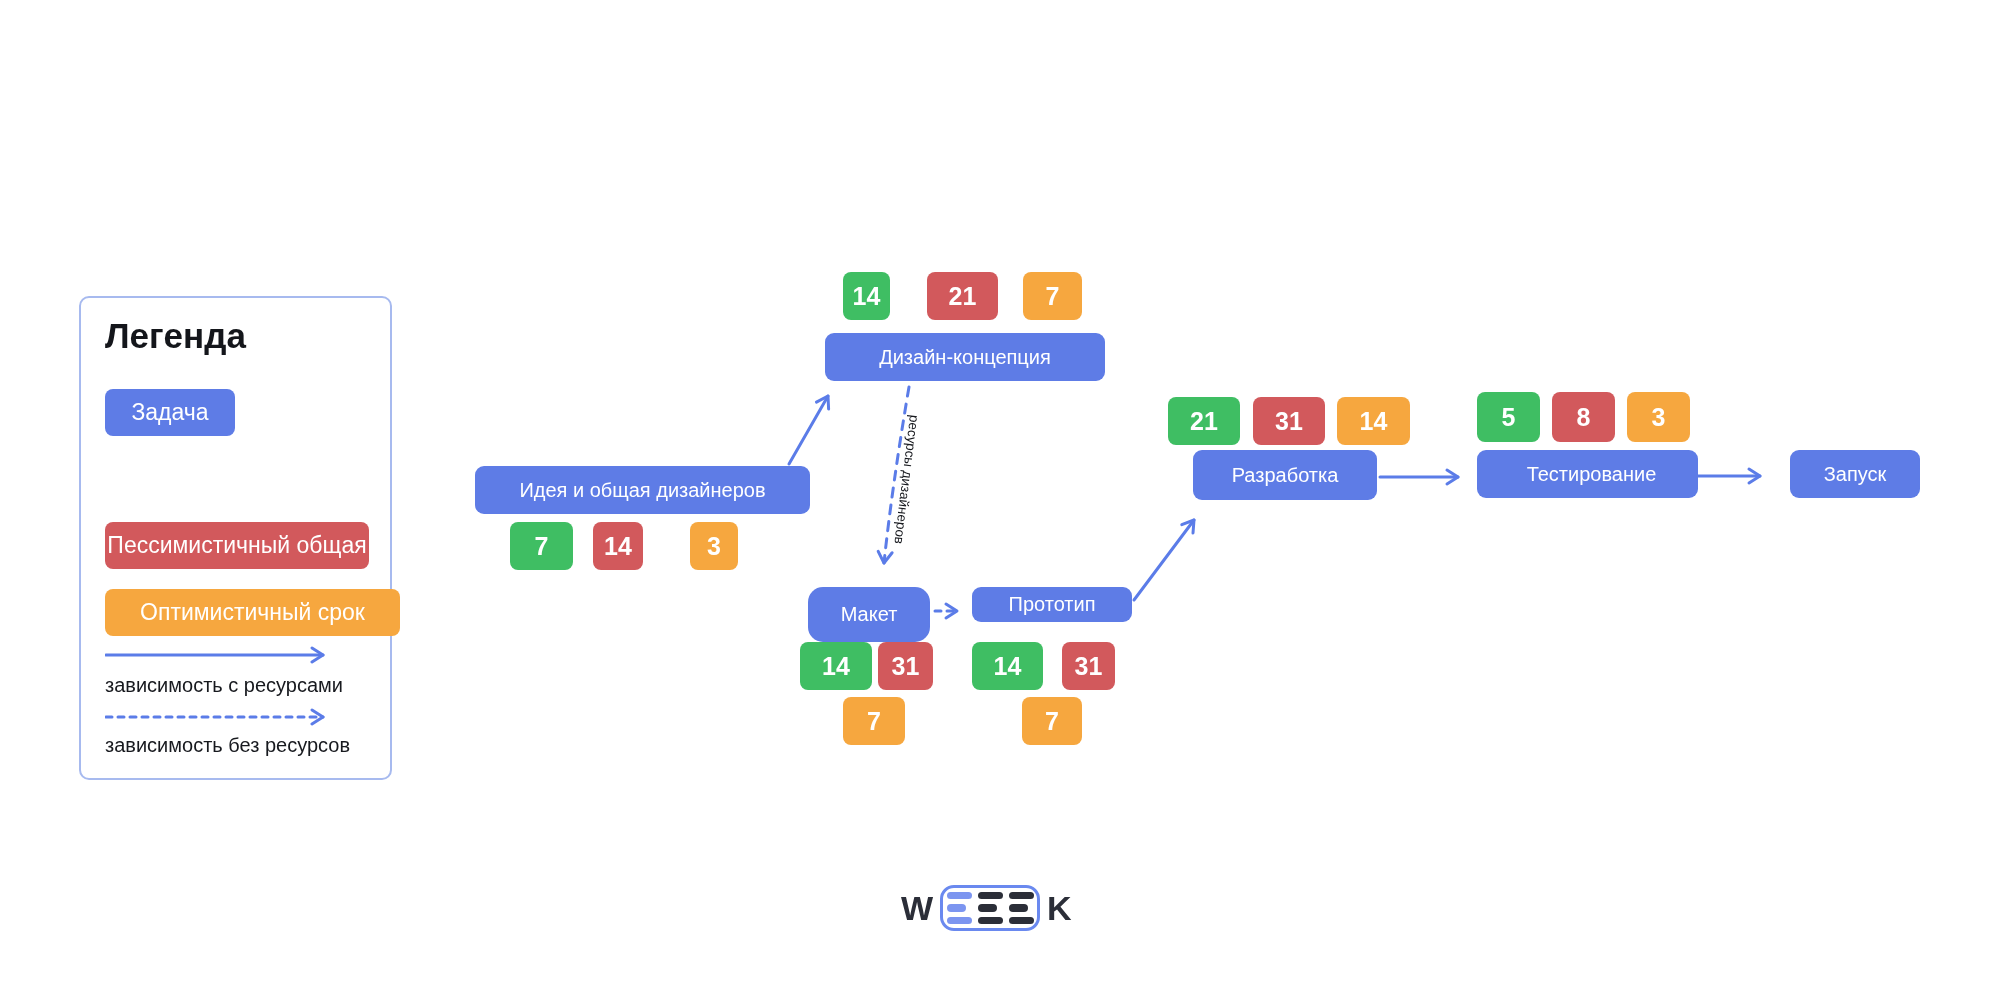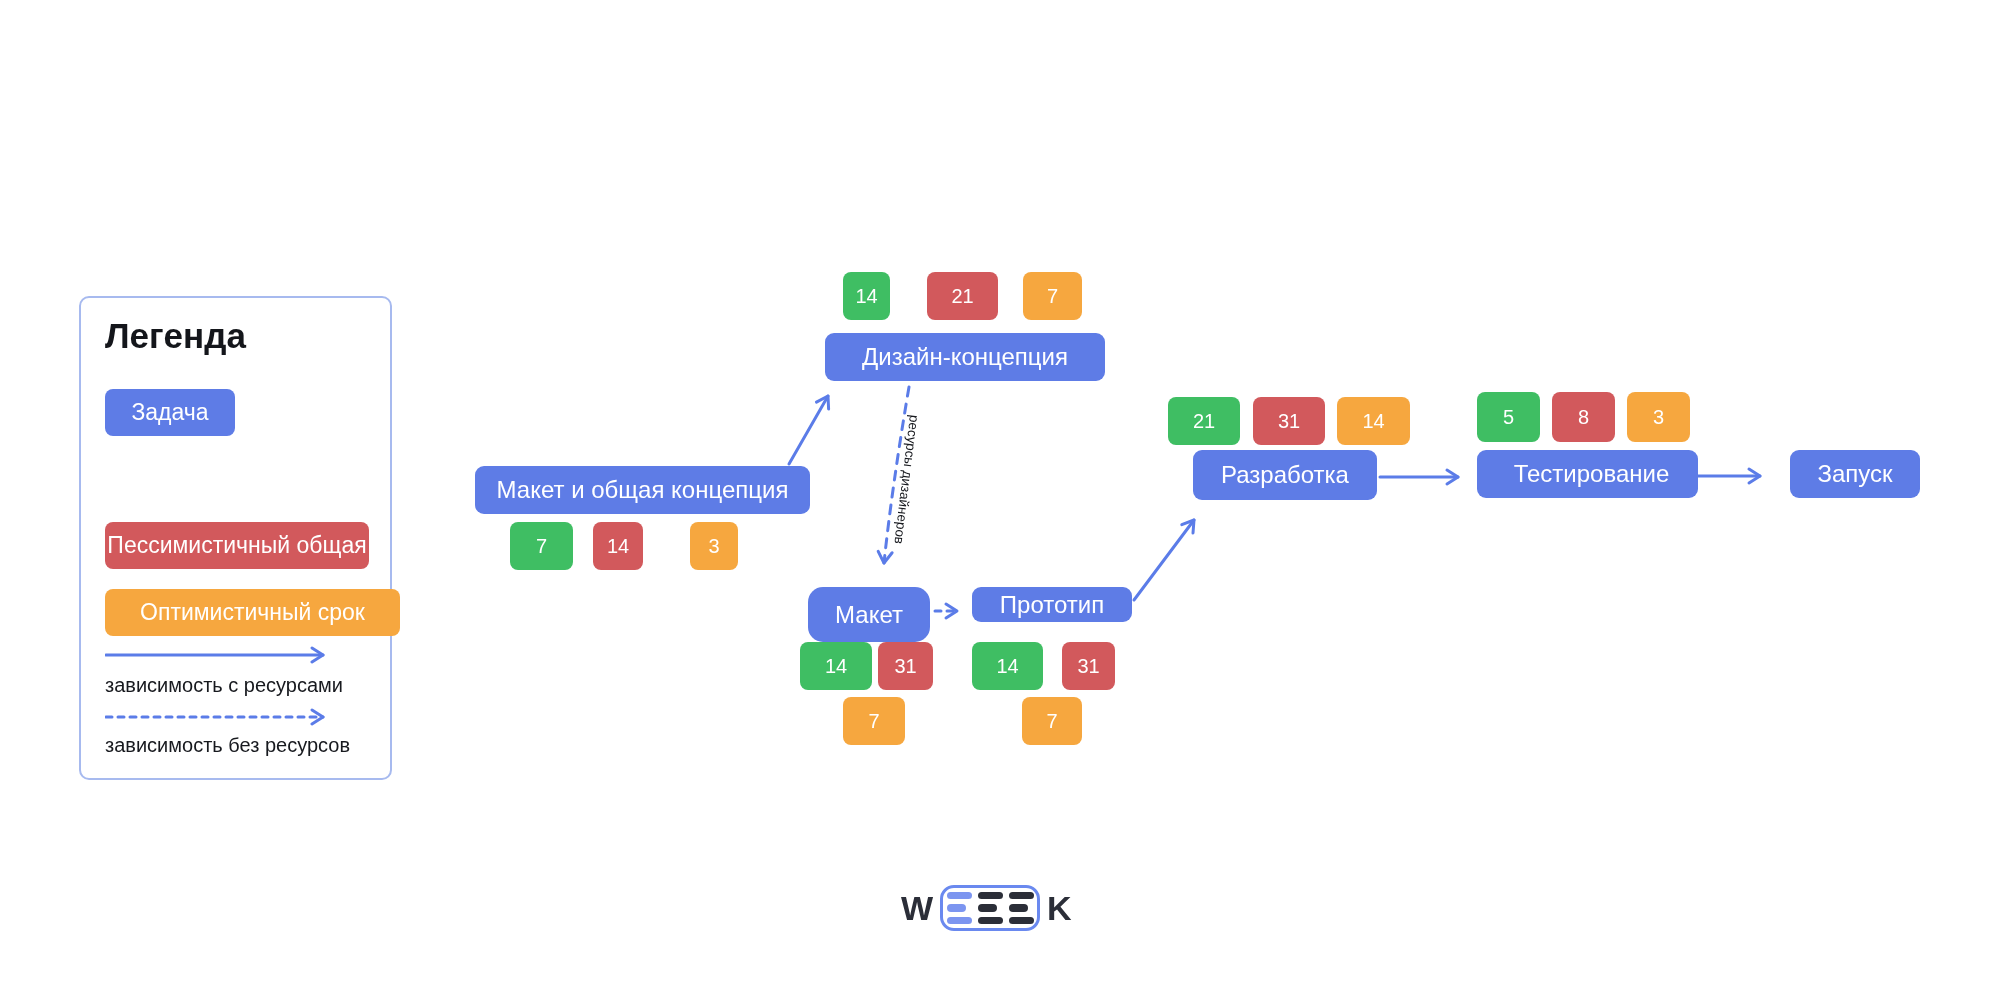--- a/index.html
+++ b/index.html
@@ -43,26 +43,26 @@
   }
   .chip.c-blue{background:var(--blue);}
   .chip.c-green{background:var(--green);}
   .chip.c-red{background:var(--red);}
   .chip.c-orange{background:var(--orange);}
   .legend-caption{position:absolute;left:24px;font-size:20px;color:var(--dark);white-space:nowrap;}
   
   .node{
     position:absolute;background:var(--blue);border-radius:9px;
     display:flex;align-items:center;justify-content:center;
-    color:#fff;font-size:24px;white-space:nowrap;text-align:right;
+    color:#fff;font-size:20px;white-space:nowrap;text-align:right;
   }
   .badge{
     position:absolute;height:48px;border-radius:8px;
     display:flex;align-items:center;justify-content:center;
-    color:#fff;font-size:20px;
+    color:#fff;font-size:25px;font-weight:bold;
   }
   .b-green{background:var(--green);}
   .b-red{background:var(--red);}
   .b-orange{background:var(--orange);}
   
   #edges{position:absolute;left:0;top:0;pointer-events:none;}
   #edge-label{
     position:absolute;left:922px;top:416px;
     font-size:13.5px;color:var(--dark);white-space:nowrap;
     transform:rotate(97deg);transform-origin:0 0;
@@ -115,21 +115,21 @@
       <path d="M1,9 L218,9" stroke="#5B7CE8" stroke-width="3" fill="none" stroke-linecap="round" marker-end="url(#m-arrow)"></path>
     </svg>
     <div class="legend-caption" style="top:376px;">зависимость с ресурсами</div>
 
     <svg class="abs" style="left:24px;top:410px;" width="240" height="18" viewBox="0 0 240 18">
       <path d="M1,9 L218,9" stroke="#5B7CE8" stroke-width="3" fill="none" stroke-dasharray="6 6" stroke-linecap="round" marker-end="url(#m-arrow)"></path>
     </svg>
     <div class="legend-caption" style="top:436px;">зависимость без ресурсов</div>
   </div>
 
-  <div class="node" style="left:475px;top:466px;width:335px;height:48px;">Макет и общая концепция</div>
+  <div class="node" style="left:475px;top:466px;width:335px;height:48px;">Идея и общая дизайнеров</div>
   <div class="badge b-green" style="left:510px;top:522px;width:63px;">7</div>
   <div class="badge b-red" style="left:593px;top:522px;width:50px;">14</div>
   <div class="badge b-orange" style="left:690px;top:522px;width:48px;">3</div>
 
   <div class="badge b-green" style="left:843px;top:272px;width:47px;">14</div>
   <div class="badge b-red" style="left:927px;top:272px;width:71px;">21</div>
   <div class="badge b-orange" style="left:1023px;top:272px;width:59px;">7</div>
   <div class="node" style="left:825px;top:333px;width:280px;height:48px;">Дизайн-концепция</div>
 
   <div class="node" style="left:808px;top:587px;width:122px;height:55px;border-radius:15px;">Макет</div>

